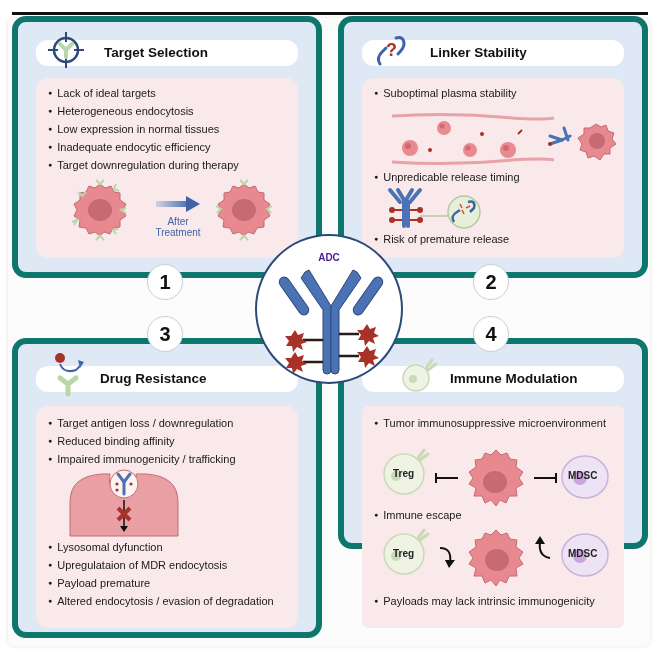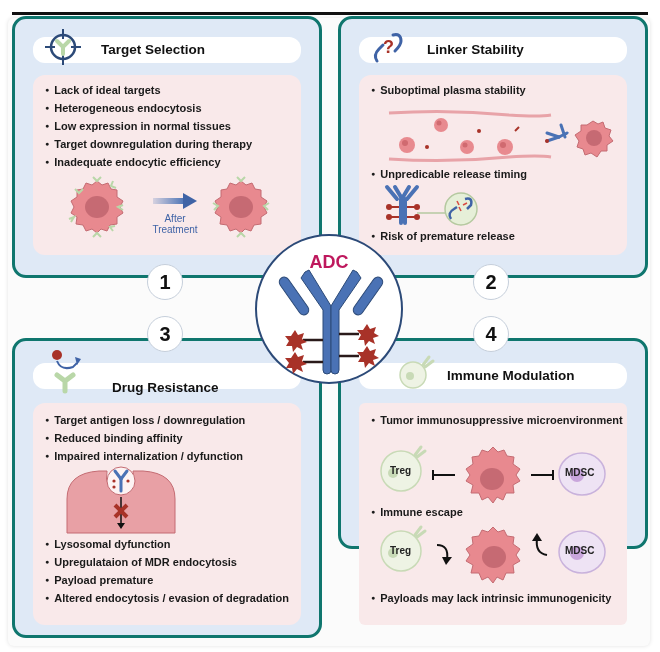--- a/index.html
+++ b/index.html
@@ -1,44 +1,44 @@
 <!DOCTYPE html>
 <html><head>
 <meta charset="utf-8">
 <style>
   * { box-sizing: border-box; margin: 0; padding: 0; }
   html, body { width: 660px; height: 652px; background: #ffffff; overflow: hidden; }
   body { font-family: "Liberation Sans", sans-serif; color: #1a1a1a; position: relative; }
   .topline { position: absolute; left: 12px; top: 12px; width: 636px; height: 3px; background: #111; }
   .frame { position: absolute; left: 8px; top: 18px; width: 642px; height: 628px; background: #fbfbfb; border-radius: 6px; box-shadow: 0 0 4px rgba(0,0,0,0.12); }
-  .panel { position: absolute; background: #dfe9f6; border: 3px solid #0f766e; border-radius: 14px; }
+  .panel { position: absolute; background: #dfe9f6; border: 6px solid #0f766e; border-radius: 14px; }
   .p1 { left: 12px; top: 16px; width: 310px; height: 262px; }
   .p2 { left: 338px; top: 16px; width: 310px; height: 262px; }
   .p3 { left: 12px; top: 338px; width: 310px; height: 300px; }
   .p4 { left: 338px; top: 338px; width: 310px; height: 211px; }
   .hdr { position: absolute; left: 18px; right: 18px; height: 26px; background: #ffffff; border-radius: 12px; }
   .p1 .hdr, .p2 .hdr { top: 18px; }
   .p3 .hdr, .p4 .hdr { top: 22px; }
   .hdr-title { position: absolute; top: 5px; font-weight: bold; font-size: 13.5px; color: #111; }
   .p1 .hdr-title { left: 68px; }
   .p2 .hdr-title { left: 68px; text-align: center; }
-  .p3 .hdr-title { left: 79px; margin-top: 12px; }
+  .p3 .hdr-title { left: 64px; }
   .p4 .hdr-title { left: 88px; }
   .hdr-icon { position: absolute; }
   .body { position: absolute; left: 18px; right: 18px; background: #f9e9ea; border-radius: 12px; }
   .p1 .body { top: 56px; height: 180px; }
   .p2 .body { top: 56px; height: 180px; }
   .p3 .body { top: 62px; height: 222px; }
   .p4 .body { top: 62px; height: 222px; border-radius: 6px; }
-  ul.bl { list-style: none; position: absolute; left: 12px; font-size: 11px; color: #1a1a1a; font-weight: bold; }
+  ul.bl { list-style: none; position: absolute; left: 12px; font-size: 11px; color: #1a1a1a; }
   ul.bl li { height: 18px; line-height: 18px; white-space: nowrap; }
   ul.bl li::before { content: "\25CF"; font-size: 7px; margin-right: 5px; vertical-align: 2px; }
   .num { position: absolute; width: 36px; height: 36px; border-radius: 50%; background: #fff; border: 1px solid #c6cfdb; font-weight: bold; font-size: 20px; text-align: center; line-height: 34px; color: #111; }
   .center { position: absolute; left: 255px; top: 234px; width: 148px; height: 150px; border-radius: 50%; background: #ffffff; border: 2px solid #2c4a78; }
-  .center-title { position: absolute; top: 16px; width: 100%; text-align: center; font-weight: bold; font-size: 18px; color: #be185d; }
+  .center-title { position: absolute; top: 16px; width: 100%; text-align: center; font-weight: bold; font-size: 10px; color: #4c1d95; }
   .lbl { position: absolute; font-size: 10px; color: #3f63a6; text-align: center; line-height: 11px; }
   .cellLbl { font-weight: bold; font-size: 10px; color: #222; }
   svg { position: absolute; overflow: visible; }
 </style>
 </head>
 <body>
 
 <div class="topline"></div>
 <div class="frame"></div>
 
@@ -52,22 +52,22 @@
       <line x1="28" y1="20" x2="38" y2="20" stroke="#2c4a78" stroke-width="2"></line>
       <path d="M14 14 L20 20 L26 14 M20 20 L20 27" stroke="#b9d7a8" stroke-width="4" fill="none" stroke-linecap="round"></path>
     </svg>
     <span class="hdr-title">Target Selection</span>
   </div>
   <div class="body">
     <ul class="bl" style="top:6px;">
       <li>Lack of ideal targets</li>
       <li>Heterogeneous endocytosis</li>
       <li>Low expression in normal tissues</li>
+      <li>Inadequate endocytic efficiency</li>
       <li>Target downregulation during therapy</li>
-      <li>Inadequate endocytic efficiency</li>
     </ul>
     <svg style="left:32px;top:100px;" width="64" height="64" viewBox="0 0 64 64">
       <path d="M32 6 L37 10 L43 8 L46 14 L52 15 L52 22 L58 26 L55 32 L58 38 L52 42 L52 49 L45 50 L42 56 L36 54 L32 58 L27 54 L21 56 L18 50 L11 49 L12 42 L6 38 L9 32 L6 26 L12 22 L12 15 L18 14 L21 8 L27 10 Z" fill="#e8898f" stroke="#c46b72" stroke-width="1"></path>
       <ellipse cx="32" cy="32" rx="12" ry="11" fill="#c66a73"></ellipse>
       <g stroke="#b9d7a8" stroke-width="2" fill="none">
         <path d="M10 14 l4 4 l4 -4"></path>
           <path d="M28 2 l4 4 l4 -4"></path>
           <path d="M48 6 l-2 5 l5 2"></path>
         <path d="M58 30 l-5 2 l5 3"></path>
           <path d="M4 44 l5 -2 l-3 5"></path>
@@ -186,21 +186,21 @@
       <path d="M8 12 q4 10 16 6 l4 -4" stroke="#3f63a6" stroke-width="2" fill="none"></path>
       <polygon points="26,8 32,10 28,16" fill="#3f63a6"></polygon>
       <path d="M8 26 L16 32 L24 26 M16 32 L16 42" stroke="#b9d7a8" stroke-width="5" fill="none" stroke-linecap="round"></path>
     </svg>
     <span class="hdr-title">Drug Resistance</span>
   </div>
   <div class="body">
     <ul class="bl" style="top:8px;">
       <li>Target antigen loss / downregulation</li>
       <li>Reduced binding affinity</li>
-      <li>Impaired internalization / dyfunction</li>
+      <li>Impaired immunogenicity / trafficking</li>
     </ul>
     <svg style="left:32px;top:66px;" width="112" height="64" viewBox="0 0 112 64">
       <path d="M2 64 L2 30 Q2 4 34 2 L42 2 Q40 10 44 18 Q52 30 64 20 Q70 12 68 2 L78 2 Q110 4 110 30 L110 64 Z" fill="#e8a0a5" stroke="#c46b72" stroke-width="1"></path>
       <circle cx="56" cy="12" r="14" fill="#fdf3f3" stroke="#c46b72" stroke-width="1"></circle>
       <g stroke="#4a72b5" stroke-width="3" stroke-linecap="round">
           <line x1="50" y1="2" x2="56" y2="10"></line>
           <line x1="62" y1="2" x2="56" y2="10"></line>
           <line x1="56" y1="10" x2="56" y2="22"></line>
         </g>
       <g fill="#a83228">

